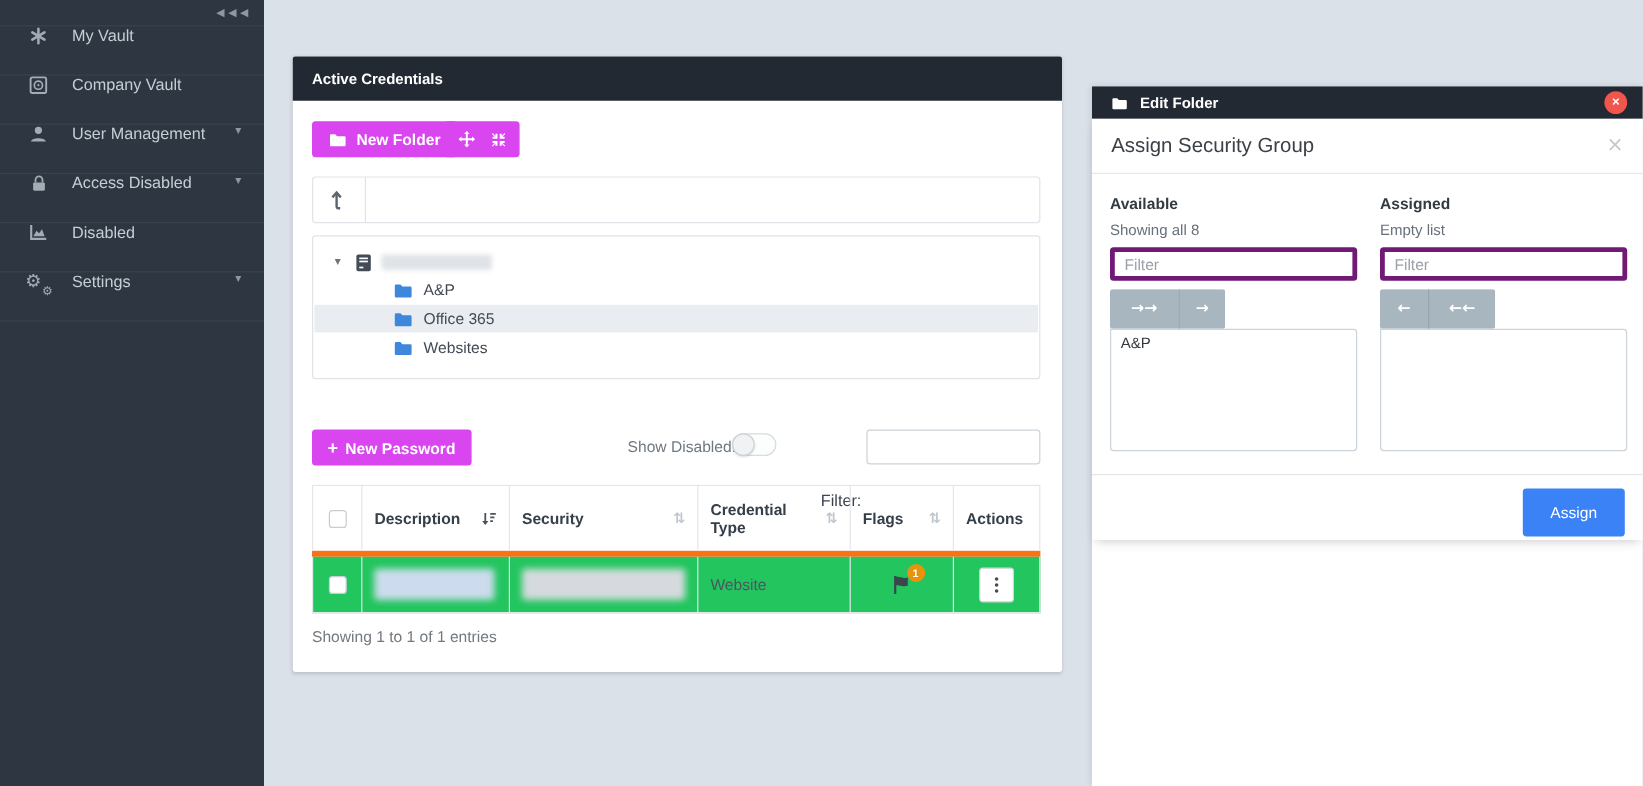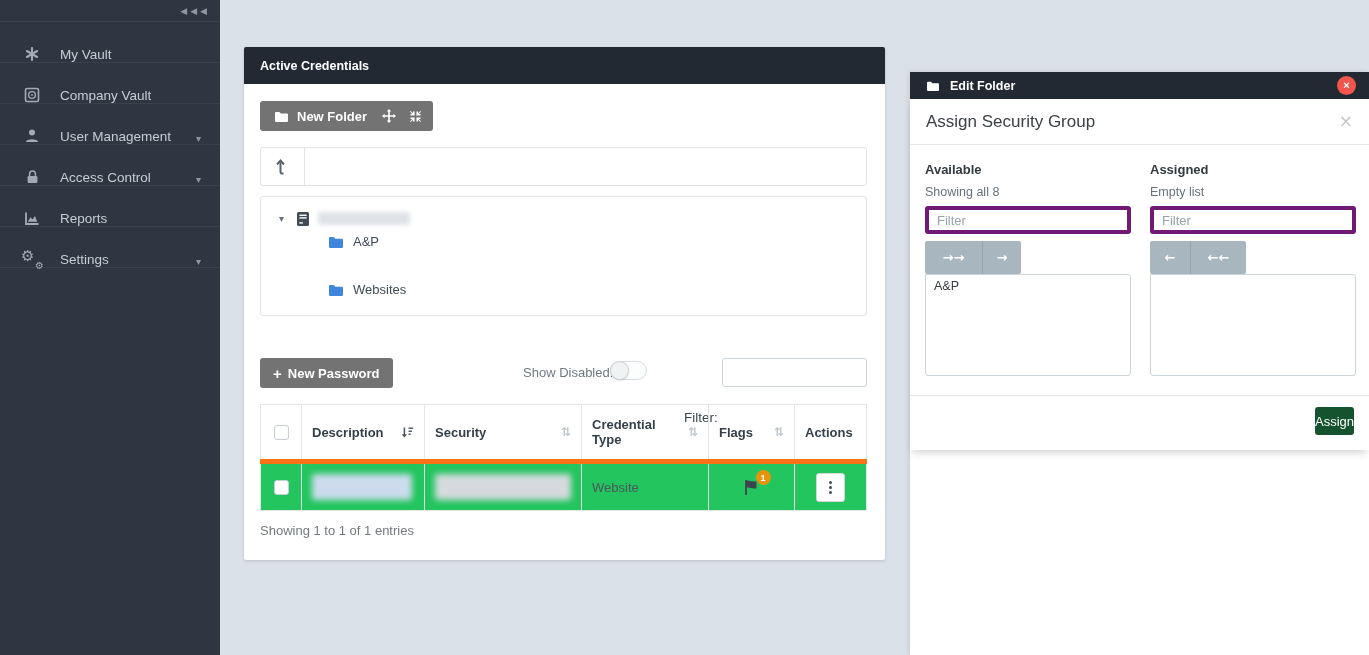--- a/index.html
+++ b/index.html
@@ -5,34 +5,34 @@
   * { margin:0; padding:0; box-sizing:border-box; }
   html,body { width:1369px; height:655px; }
   body { font-family:"Liberation Sans",sans-serif; background:#dbe1e8; position:relative; overflow:hidden; }
   .glyph { font-family:"DejaVu Sans",sans-serif; }
   .screen { position:absolute; inset:0; width:1369px; height:655px; }
 
   
   .sidebar { position:absolute; left:0; top:0; width:220px; height:655px; background:#2e3741; }
   .sb-top { height:22px; border-bottom:1px solid #3a434d; display:flex; align-items:center; justify-content:flex-end; padding-right:10px; cursor:pointer; }
   .sb-top .glyph { color:#8f98a1; font-size:9px; letter-spacing:3px; }
-  .sb-item { height:41px; display:flex; align-items:flex-end; border-bottom:1px solid #39424c; cursor:pointer; }
+  .sb-item { height:41px; display:flex; align-items:flex-start; border-bottom:1px solid #39424c; cursor:pointer; }
   .sb-ic { width:30px; margin-left:17px; display:flex; align-items:center; justify-content:center; color:#a3acb4; }
   .sb-label { flex:1; margin-left:13px; color:#c6cdd4; font-size:13.5px; }
   .sb-caret { margin-right:19px; color:#8e97a0; font-size:10px; }
   .gear-wrap { position:relative; width:20px; height:18px; color:#a3acb4; }
   .gear-big { position:absolute; left:-1px; top:-2px; font-size:15px; }
   .gear-small { position:absolute; right:-2px; bottom:-4px; font-size:10px; }
 
   
   .card { position:absolute; left:244px; top:47px; width:641px; height:513px; background:#fff; border-radius:2px; box-shadow:0 1px 3px rgba(31,45,61,.18); }
   .card-head { height:37px; background:#232933; color:#fff; font-size:12.5px; font-weight:600; display:flex; align-items:center; padding-left:16px; border-radius:2px 2px 0 0; }
   .card-body { position:relative; height:476px; }
 
-  .btn-orange { background:#737373; color:#fff; border:none; border-radius:3px; font-family:"Liberation Sans",sans-serif; font-size:13px; font-weight:600; display:flex; align-items:center; cursor:pointer; }
+  .btn-orange { background:#d946ef; color:#fff; border:none; border-radius:3px; font-family:"Liberation Sans",sans-serif; font-size:13px; font-weight:600; display:flex; align-items:center; cursor:pointer; }
   .nf { position:absolute; left:16px; top:17px; height:30px; padding:0 14px; gap:8px; }
   .grp { position:absolute; left:126px; top:17px; height:30px; width:63px; justify-content:center; gap:13px; }
   .np { position:absolute; left:16px; top:274px; height:30px; padding:0 13px; gap:6px; }
   .plus { font-size:15px; font-weight:700; line-height:1; }
 
   .tree-toolbar { position:absolute; left:16px; top:63px; width:607px; height:39px; border:1px solid #e0e4e8; border-radius:3px; background:#fff; display:flex; }
   .up-cell { width:44px; border-right:1px solid #e0e4e8; display:flex; align-items:center; justify-content:center; cursor:pointer; color:#5b656e; }
 
   .tree { position:absolute; left:16px; top:112px; width:607px; height:120px; border:1px solid #e0e4e8; border-radius:3px; background:#fff; overflow:hidden; }
   .t-row { position:absolute; left:1px; right:1px; height:23px; display:flex; align-items:center; cursor:pointer; }
@@ -86,21 +86,21 @@
   .m-status { margin-top:8px; font-size:12.5px; color:#67707a; }
   .m-filter { margin-top:7px; width:100%; height:28px; border:4px solid #701a75; border-radius:3px; padding:0 8px; font-size:13px; color:#444; outline:none; }
   .m-filter::placeholder { color:#9aa1a8; }
   .xfer { margin-top:7px; display:flex; height:33px; width:max-content; border-radius:2px; overflow:hidden; }
   .xfer button { border:none; background:#a8b6bf; color:#fff; font-family:"DejaVu Sans",sans-serif; font-size:13px; font-weight:700; cursor:pointer; }
   .xfer button + button { border-left:1px solid #96a5ae; }
   .xw57 { width:57px; } .xw39 { width:39px; } .xw40 { width:40px; } .xw56 { width:56px; }
   .m-list { width:100%; height:102px; border:1px solid #ccd3d9; border-radius:0 3px 3px 3px; background:#fff; overflow:auto; }
   .m-item { padding:4px 8px; font-size:12.5px; color:#333a40; cursor:pointer; }
   .m-footer { position:absolute; left:0; right:0; top:296px; border-top:1px solid #e5e5e5; }
-  .assign-btn { position:absolute; right:15px; top:11px; height:28px; padding:0 0; background:#14532d; color:#fff; border:none; border-radius:3px; font-size:13px; font-family:"Liberation Sans",sans-serif; cursor:pointer; }
+  .assign-btn { position:absolute; right:15px; top:11px; height:40px; padding:0 23px; background:#3b82f6; color:#fff; border:none; border-radius:3px; font-size:13px; font-family:"Liberation Sans",sans-serif; cursor:pointer; }
 </style>
 </head>
 <body>
 
 <div class="screen">
 
   <aside class="sidebar">
     <div class="sb-top">
       <span class="glyph">◀◀◀</span>
     </div>
@@ -140,32 +140,32 @@
       <span class="sb-caret glyph">▾</span>
     </div>
 
     <div class="sb-item">
       <span class="sb-ic">
         <svg width="15" height="16" viewBox="0 0 15 16">
             <path d="M4.6 7 V4.9 a2.9 2.9 0 0 1 5.8 0 V7" fill="none" stroke="currentColor" stroke-width="1.5"></path>
             <rect x="2.6" y="7" width="9.8" height="7" rx="1.2" fill="currentColor"></rect>
           </svg>
       </span>
-      <span class="sb-label">Access Control</span>
+      <span class="sb-label">Access Disabled</span>
       <span class="sb-caret glyph">▾</span>
     </div>
 
     <div class="sb-item">
       <span class="sb-ic">
         <svg width="16" height="15" viewBox="0 0 16 15">
             <path d="M2 1.5 V13 H14.5" fill="none" stroke="currentColor" stroke-width="1.8"></path>
             <path d="M3.8 10.8 L6.4 6.2 L8.6 8.4 L11 5 L13.2 10.8 Z" fill="currentColor"></path>
           </svg>
       </span>
-      <span class="sb-label">Reports</span>
+      <span class="sb-label">Disabled</span>
     </div>
 
     <div class="sb-item">
       <span class="sb-ic">
         <span class="gear-wrap">
             <span class="gear-big glyph">⚙</span>
             <span class="gear-small glyph">⚙</span>
           </span>
       </span>
       <span class="sb-label">Settings</span>
@@ -226,20 +226,28 @@
           </span>
           <span class="blur-root"></span>
         </div>
         <div class="t-row t-f1">
           <span class="folder-ic">
             <svg width="16" height="14" viewBox="0 0 16 14" fill="currentColor">
                 <path d="M1 3.2 a1.1 1.1 0 0 1 1.1-1.1 h3.6 l1.6 1.7 h6.6 a1.1 1.1 0 0 1 1.1 1.1 v6.9 a1.1 1.1 0 0 1-1.1 1.1 h-11.8 a1.1 1.1 0 0 1-1.1-1.1 Z"></path>
               </svg>
           </span>
           <span class="t-label">A&amp;P</span>
+        </div>
+        <div class="t-row t-f2 t-selected">
+          <span class="folder-ic">
+            <svg width="16" height="14" viewBox="0 0 16 14" fill="currentColor">
+                <path d="M1 3.2 a1.1 1.1 0 0 1 1.1-1.1 h3.6 l1.6 1.7 h6.6 a1.1 1.1 0 0 1 1.1 1.1 v6.9 a1.1 1.1 0 0 1-1.1 1.1 h-11.8 a1.1 1.1 0 0 1-1.1-1.1 Z"></path>
+              </svg>
+          </span>
+          <span class="t-label">Office 365</span>
         </div>
         <div class="t-row t-f3">
           <span class="folder-ic">
             <svg width="16" height="14" viewBox="0 0 16 14" fill="currentColor">
                 <path d="M1 3.2 a1.1 1.1 0 0 1 1.1-1.1 h3.6 l1.6 1.7 h6.6 a1.1 1.1 0 0 1 1.1 1.1 v6.9 a1.1 1.1 0 0 1-1.1 1.1 h-11.8 a1.1 1.1 0 0 1-1.1-1.1 Z"></path>
               </svg>
           </span>
           <span class="t-label">Websites</span>
         </div>
       </div>

